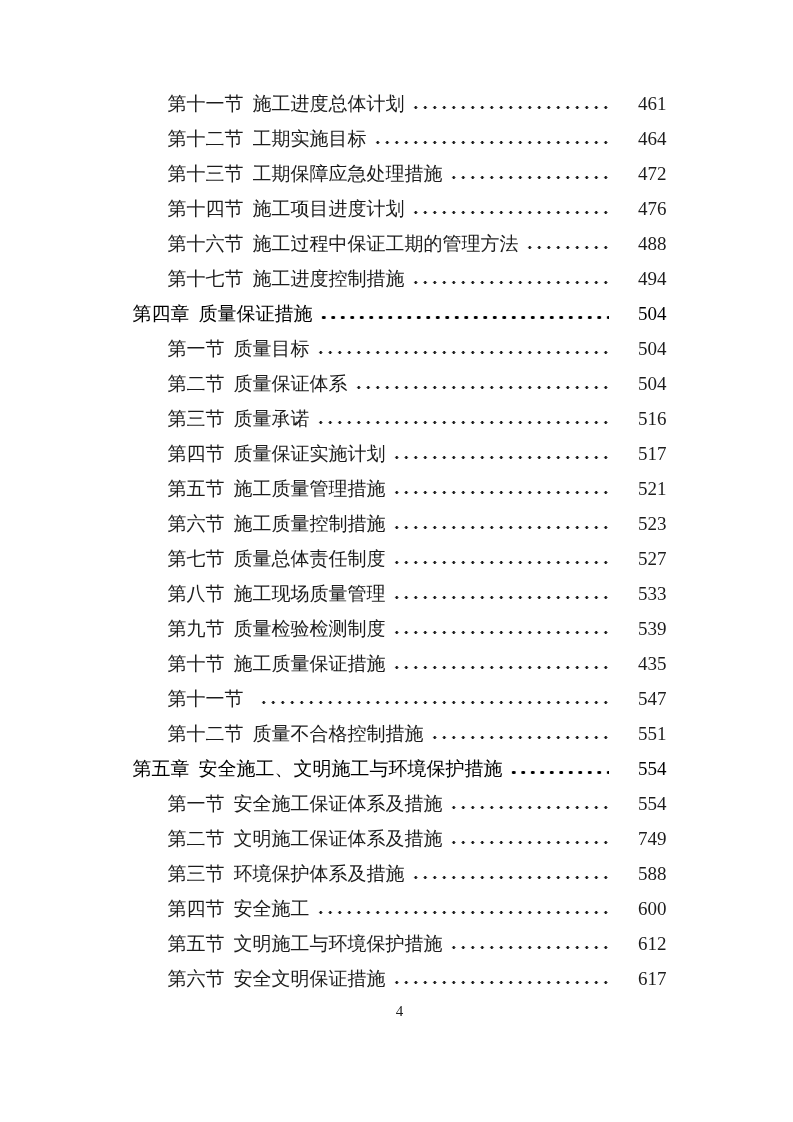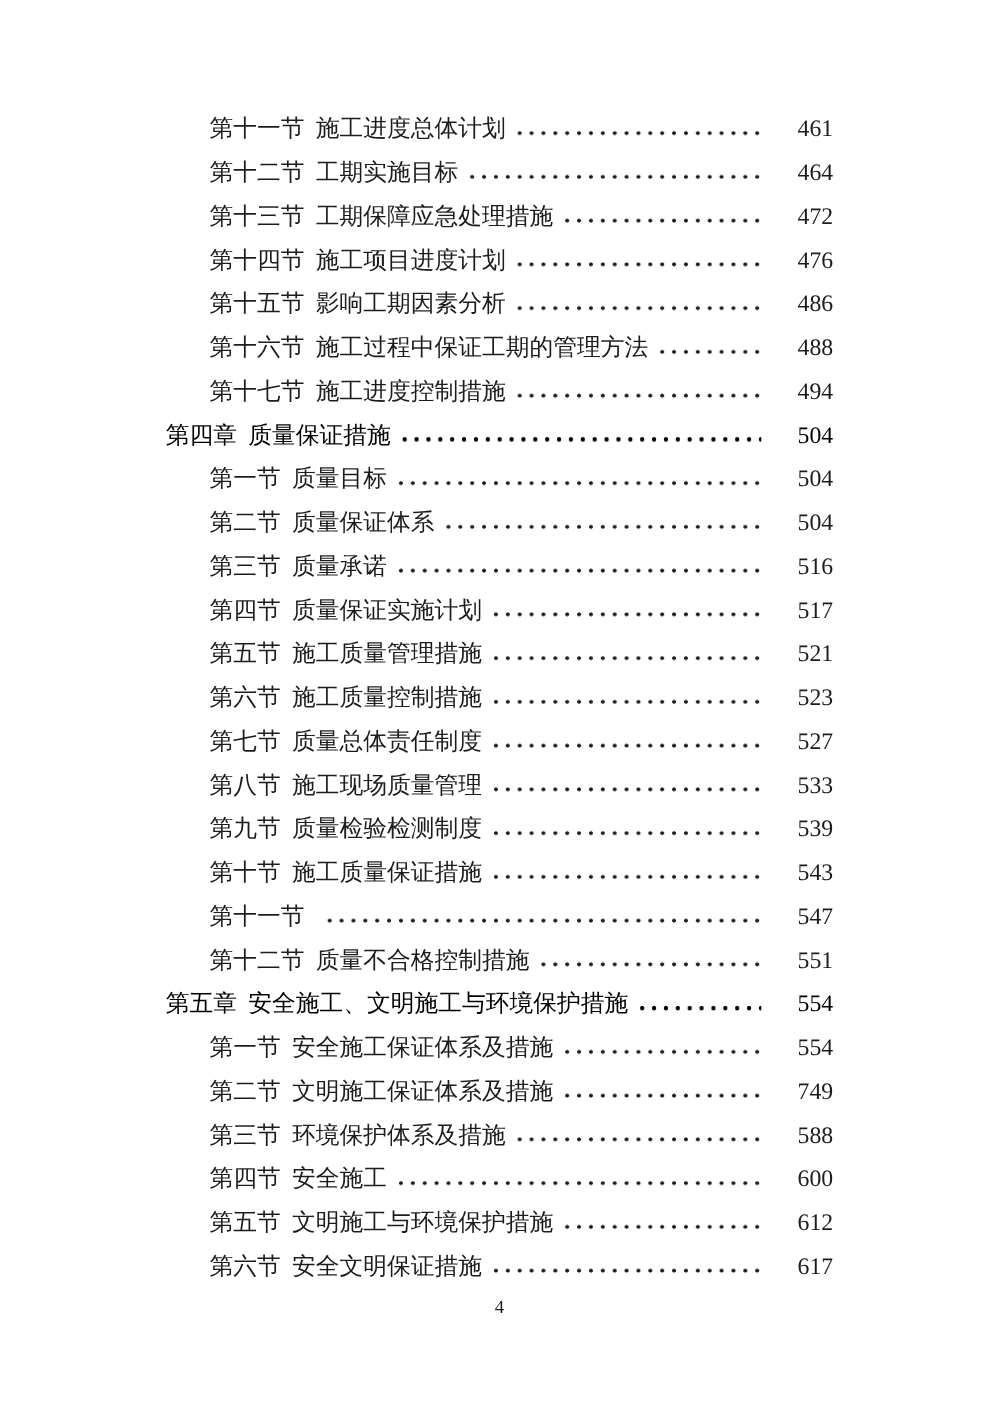--- a/index.html
+++ b/index.html
@@ -94,26 +94,20 @@
     <span class="leader"></span>
     <span class="pagenum">472</span>
   </div>
       <div class="toc-row section">
     <span class="num">第十四节</span>
     <span class="title">施工项目进度计划</span>
     <span class="leader"></span>
     <span class="pagenum">476</span>
   </div>
       <div class="toc-row section">
-    <span class="num">第十五节</span>
-    <span class="title">影响工期因素分析</span>
-    <span class="leader"></span>
-    <span class="pagenum">486</span>
-  </div>
-      <div class="toc-row section">
     <span class="num">第十六节</span>
     <span class="title">施工过程中保证工期的管理方法</span>
     <span class="leader"></span>
     <span class="pagenum">488</span>
   </div>
       <div class="toc-row section">
     <span class="num">第十七节</span>
     <span class="title">施工进度控制措施</span>
     <span class="leader"></span>
     <span class="pagenum">494</span>
@@ -175,21 +169,21 @@
       <div class="toc-row section">
     <span class="num">第九节</span>
     <span class="title">质量检验检测制度</span>
     <span class="leader"></span>
     <span class="pagenum">539</span>
   </div>
       <div class="toc-row section">
     <span class="num">第十节</span>
     <span class="title">施工质量保证措施</span>
     <span class="leader"></span>
-    <span class="pagenum">543</span>
+    <span class="pagenum">435</span>
   </div>
       <div class="toc-row section">
     <span class="num">第十一节</span>
     <span class="leader"></span>
     <span class="pagenum">547</span>
   </div>
       <div class="toc-row section">
     <span class="num">第十二节</span>
     <span class="title">质量不合格控制措施</span>
     <span class="leader"></span>

